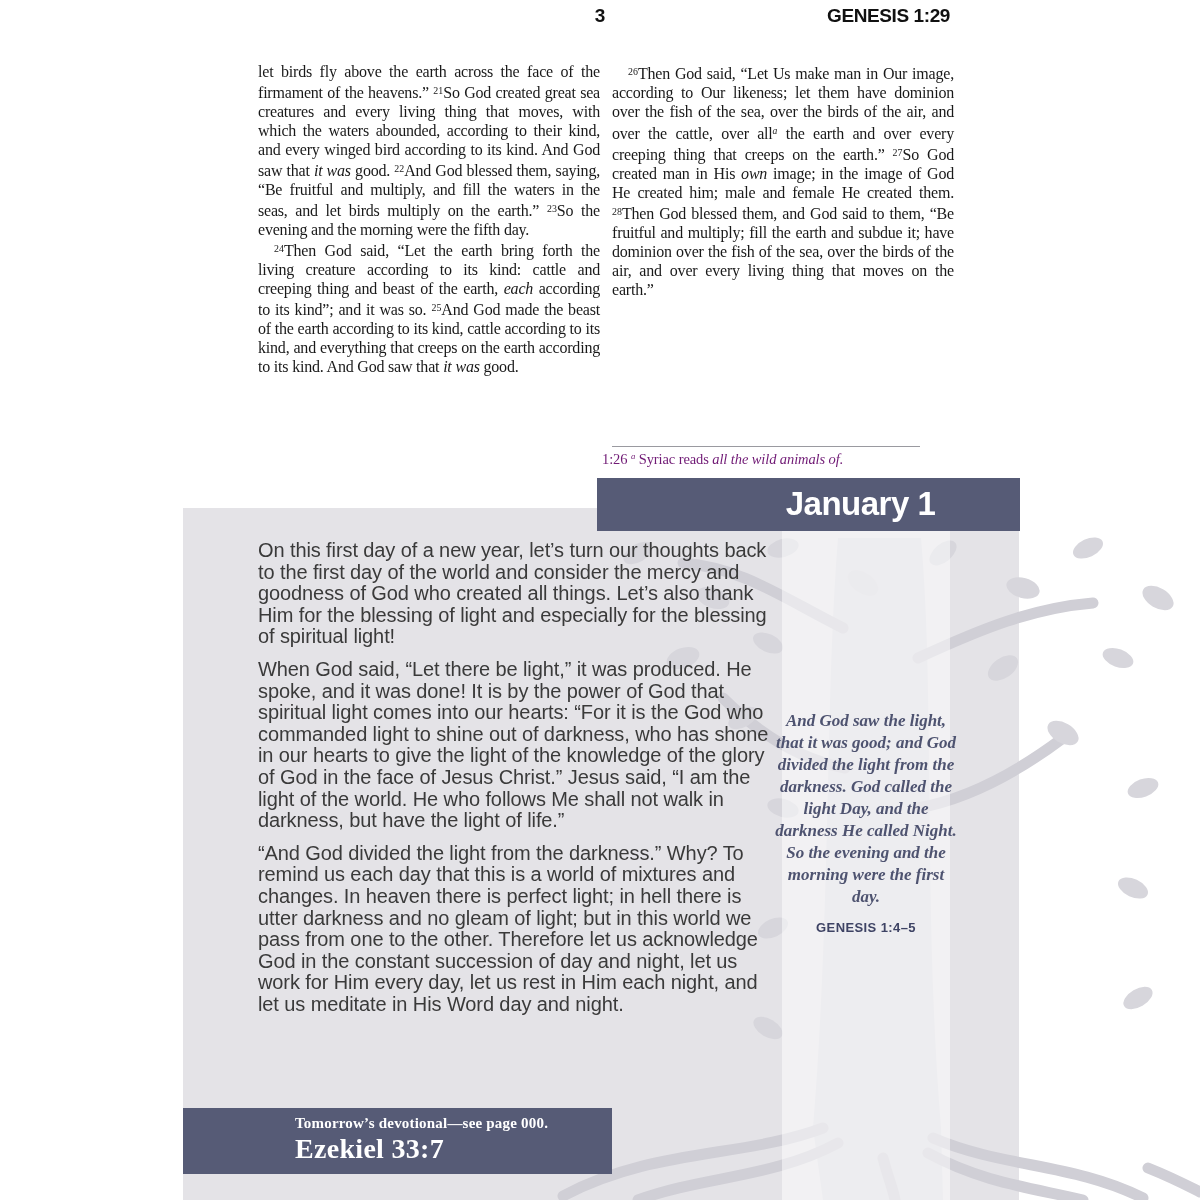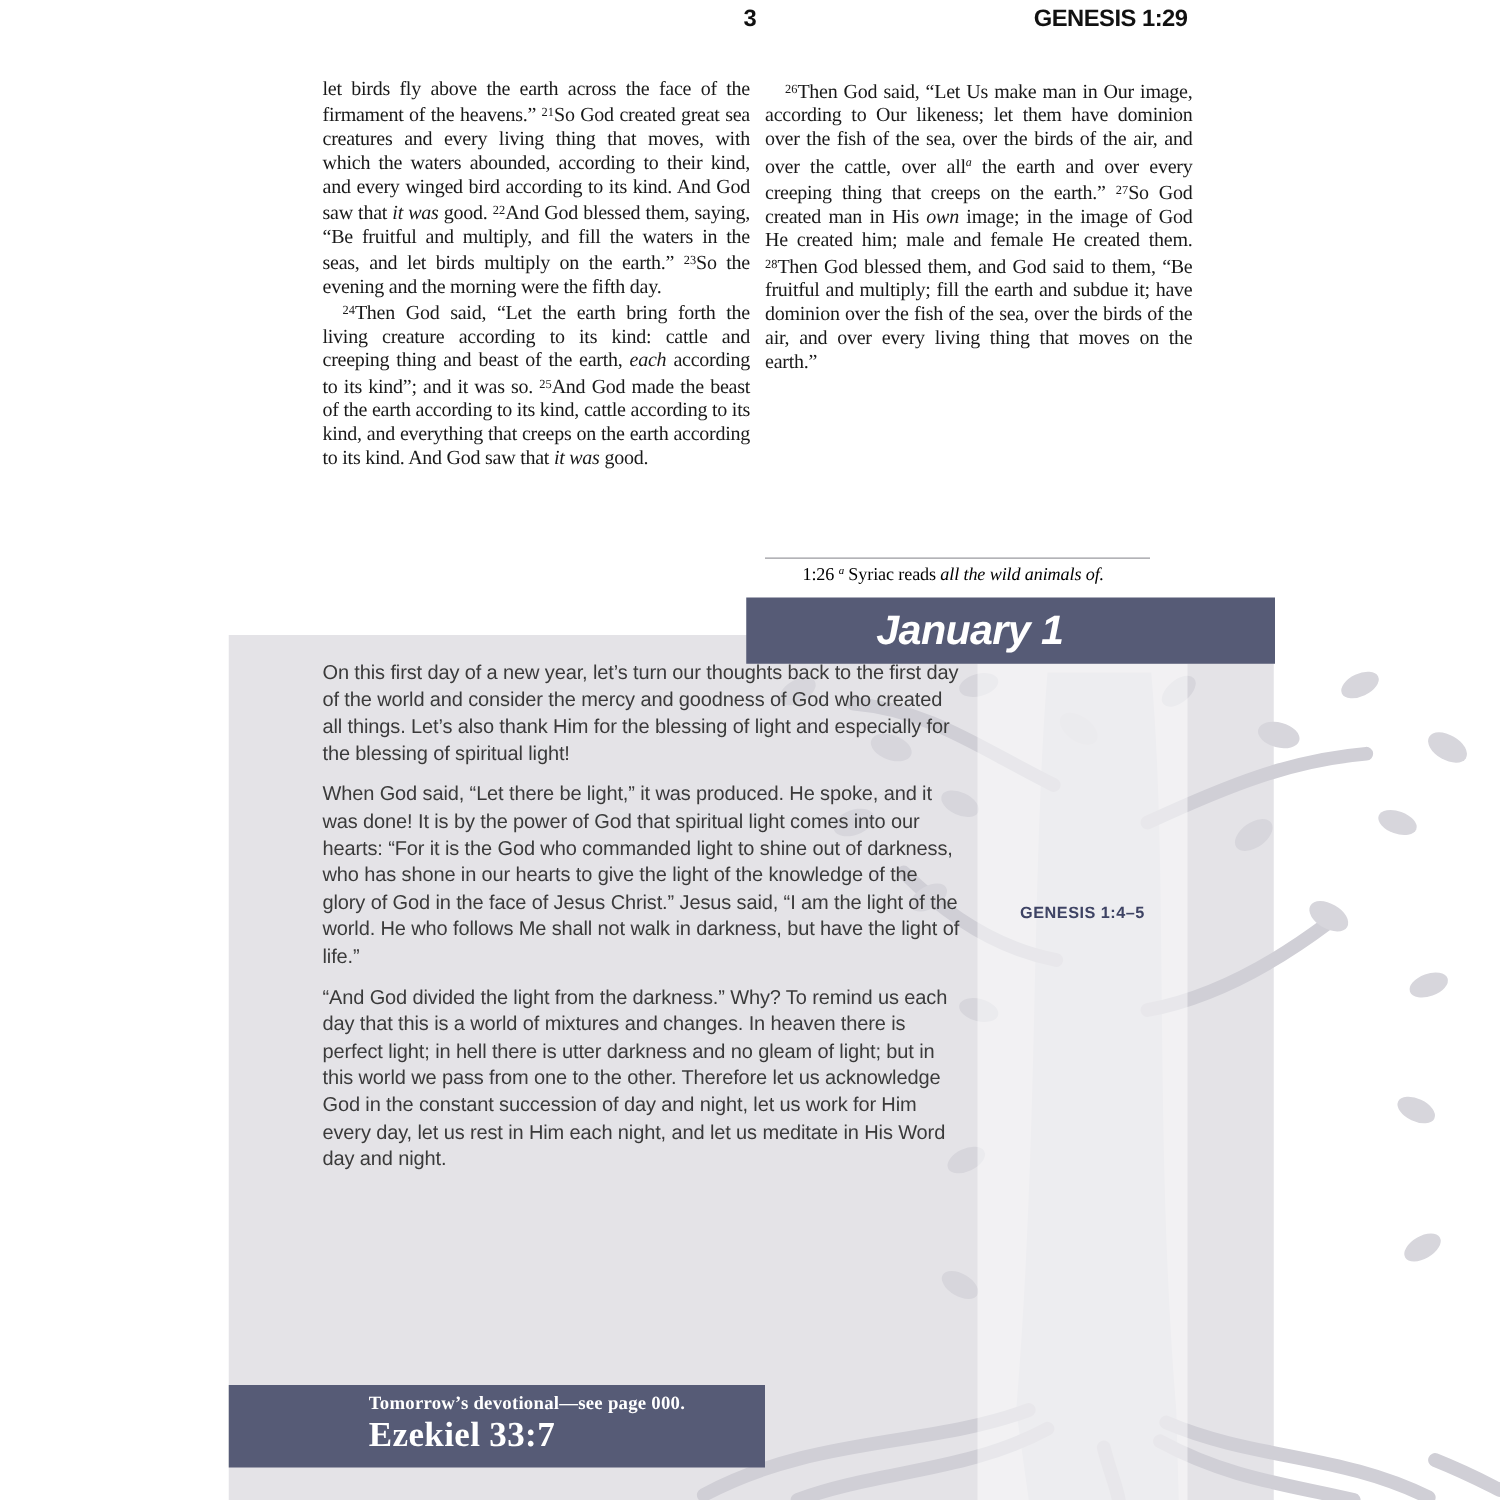--- a/index.html
+++ b/index.html
@@ -17,34 +17,34 @@
              font-size:16px;line-height:19px;text-align:justify;color:#191919;letter-spacing:-0.2px;}
   .col-left{left:258px;}
   .col-right{left:612px;}
   .bible-col p{margin:0;}
   .bible-col p.indent{text-indent:16px;}
   .vs{font-size:62%;vertical-align:4px;font-weight:400;letter-spacing:0;}
   .i{font-style:italic;}
   .fnm{font-size:60%;vertical-align:5px;font-style:italic;}
 
   .fn-rule{position:absolute;left:612px;top:446px;width:308px;height:1px;background:#9a9aa0;}
-  .footnote{position:absolute;left:642px;top:451px;width:330px;font-family:"Liberation Serif",serif;
-            font-size:14.5px;color:#000000;letter-spacing:-0.1px;}
+  .footnote{position:absolute;left:602px;top:451px;width:330px;font-family:"Liberation Serif",serif;
+            font-size:14.5px;color:#701a75;letter-spacing:-0.1px;}
 
   
   .gray-block{position:absolute;left:183px;top:508px;width:836px;height:692px;background:#e4e3e7;}
   .watermark{position:absolute;left:183px;top:508px;pointer-events:none;}
   .quote-band{position:absolute;left:782px;top:531px;width:168px;height:669px;background:rgba(255,255,255,0.5);}
 
   .banner{position:absolute;left:597px;top:478px;width:423px;height:53px;background:#565b76;}
-  .banner-title{display:block;width:100%;text-indent:104px;line-height:52px;
-                color:#ffffff;font-weight:700;font-size:33px;letter-spacing:-0.5px;font-style:italic;}
+  .banner-title{display:block;width:100%;text-indent:104px;text-align:center;line-height:52px;
+                color:#ffffff;font-weight:700;font-size:33px;letter-spacing:-0.5px;}
 
-  .devo-text{position:absolute;left:258px;top:528px;width:514px;color:#3a3a3a;
-             font-size:16px;line-height:21.6px;letter-spacing:-0.1px;}
+  .devo-text{position:absolute;left:258px;top:540px;width:514px;color:#3a3a3a;
+             font-size:20px;line-height:21.6px;letter-spacing:-0.1px;}
   .devo-text p{margin:0 0 11px 0;}
 
   .side-quote{position:absolute;left:775px;top:710px;width:182px;text-align:center;
               font-family:"Liberation Serif",serif;font-style:italic;font-weight:700;
               font-size:17px;line-height:22px;color:#4e5370;}
   .side-quote-ref{margin-top:9px;font-family:"Liberation Sans",sans-serif;font-style:normal;
                   font-weight:700;font-size:13px;letter-spacing:0.4px;color:#3e4364;text-align:center;}
 
   .footer-bar{position:absolute;left:183px;top:1108px;width:429px;height:66px;background:#565b76;
               color:#fff;font-family:"Liberation Serif",serif;}
@@ -126,20 +126,21 @@
     <span class="banner-title">January 1</span>
   </div>
 
   <div class="devo-text">
     <p>On this first day of a new year, let’s turn our thoughts back to the first day of the world and consider the mercy and goodness of God who created all things. Let’s also thank Him for the blessing of light and especially for the blessing of spiritual light!</p>
     <p>When God said, “Let there be light,” it was produced. He spoke, and it was done! It is by the power of God that spiritual light comes into our hearts: “For it is the God who commanded light to shine out of darkness, who has shone in our hearts to give the light of the knowledge of the glory of God in the face of Jesus Christ.” Jesus said, “I am the light of the world. He who follows Me shall not walk in darkness, but have the light of life.”</p>
     <p>“And God divided the light from the darkness.” Why? To remind us each day that this is a world of mixtures and changes. In heaven there is perfect light; in hell there is utter darkness and no gleam of light; but in this world we pass from one to the other. Therefore let us acknowledge God in the constant succession of day and night, let us work for Him every day, let us rest in Him each night, and let us meditate in His Word day and night.</p>
   </div>
 
   <div class="side-quote">
+    <div>And God saw the light, that it was good; and God divided the light from the darkness. God called the light Day, and the darkness He called Night. So the evening and the morning were the first day.</div>
     <div class="side-quote-ref">GENESIS 1:4–5</div>
   </div>
 
   <div class="footer-bar">
     <div class="footer-inner">
       <div class="footer-line1">Tomorrow’s devotional—see page 000.</div>
       <div class="footer-line2">Ezekiel 33:7</div>
     </div>
   </div>
 

